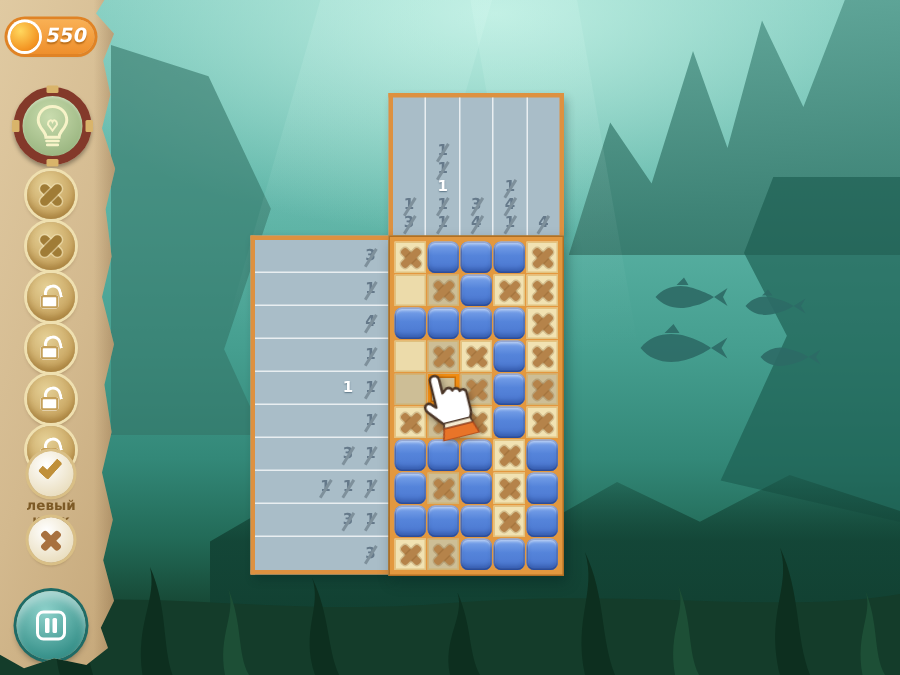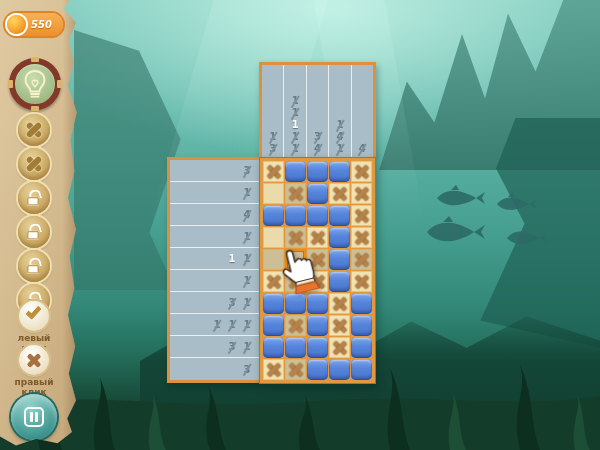--- a/index.html
+++ b/index.html
@@ -32,21 +32,21 @@
     background:
       linear-gradient(90deg,rgba(0,0,0,0) 78%,rgba(92,60,28,.28) 97%),
       linear-gradient(110deg,#e0caa2 0%,#d3b98e 55%,#c4a678 100%);
     clip-path:polygon(0 0,87% 0,80% 2%,95% 5%,86% 9%,92% 14%,85% 19%,96% 25%,88% 31%,93% 38%,85% 44%,95% 51%,87% 57%,93% 64%,85% 70%,94% 77%,86% 83%,95% 89%,84% 93%,90% 96%,72% 98.5%,45% 97.5%,20% 99%,0 97%);}
   .coin-pill{position:absolute;left:5px;top:13px;width:58px;height:23px;border-radius:12px;
     background:linear-gradient(180deg,#f9b054,#ee8f2c);box-shadow:0 0 0 2px #e08325,0 1px 2px rgba(0,0,0,.3);
     display:flex;align-items:center;}
   .coin{position:absolute;left:2px;top:2px;width:19px;height:19px;border-radius:50%;
     background:radial-gradient(circle at 35% 30%,#ffd75e,#f39422 70%,#d97a12);
     box-shadow:0 0 0 2px #fff;}
-  .coin-num{margin-left:26px;color:#fff;font-weight:bold;font-size:10px;font-style:italic;
+  .coin-num{margin-left:26px;color:#fff;font-weight:bold;font-size:13px;font-style:italic;
     text-shadow:0 1px 1px rgba(150,80,0,.6);}
   .hint-btn{position:absolute;left:9px;top:58px;width:52px;height:52px;border-radius:50%;
     background:radial-gradient(circle at 45% 35%,#c9dcae,#9cb782 75%);
     border:6px solid #83392a;box-shadow:0 2px 3px rgba(0,0,0,.35), inset 0 1px 2px rgba(255,255,255,.4);box-sizing:border-box;}
   .hint-btn .notch{position:absolute;background:#d9b46a;border-radius:1px;}
   .notch.n{left:16px;top:-7px;width:8px;height:5px;}
   .notch.s{left:16px;bottom:-7px;width:8px;height:5px;}
   .notch.w{left:-7px;top:16px;width:5px;height:8px;}
   .notch.e{right:-7px;top:16px;width:5px;height:8px;}
   .hint-bulb{position:absolute;left:7px;top:5px;}
@@ -187,21 +187,20 @@
           <span class="icon-lock"></span>
         </div>
       </div>
     <div class="legend-btn" style="top:301px">
       <span class="icon-check"></span>
     </div>
     <div class="legend-label" style="top:333px">левый клик</div>
     <div class="legend-btn" style="top:345px">
       <span class="icon-xbrown"></span>
     </div>
-    <div class="legend-label" style="top:377px">правый клик</div>
     <div class="pause-btn">
       <span class="pause-icon"></span>
     </div>
   </div>
 
   <div class="panel col-clues" id="colClues">
       <div class="clue-col">
         <span class="clue done">1</span>
         <span class="clue done">3</span>
       </div>

